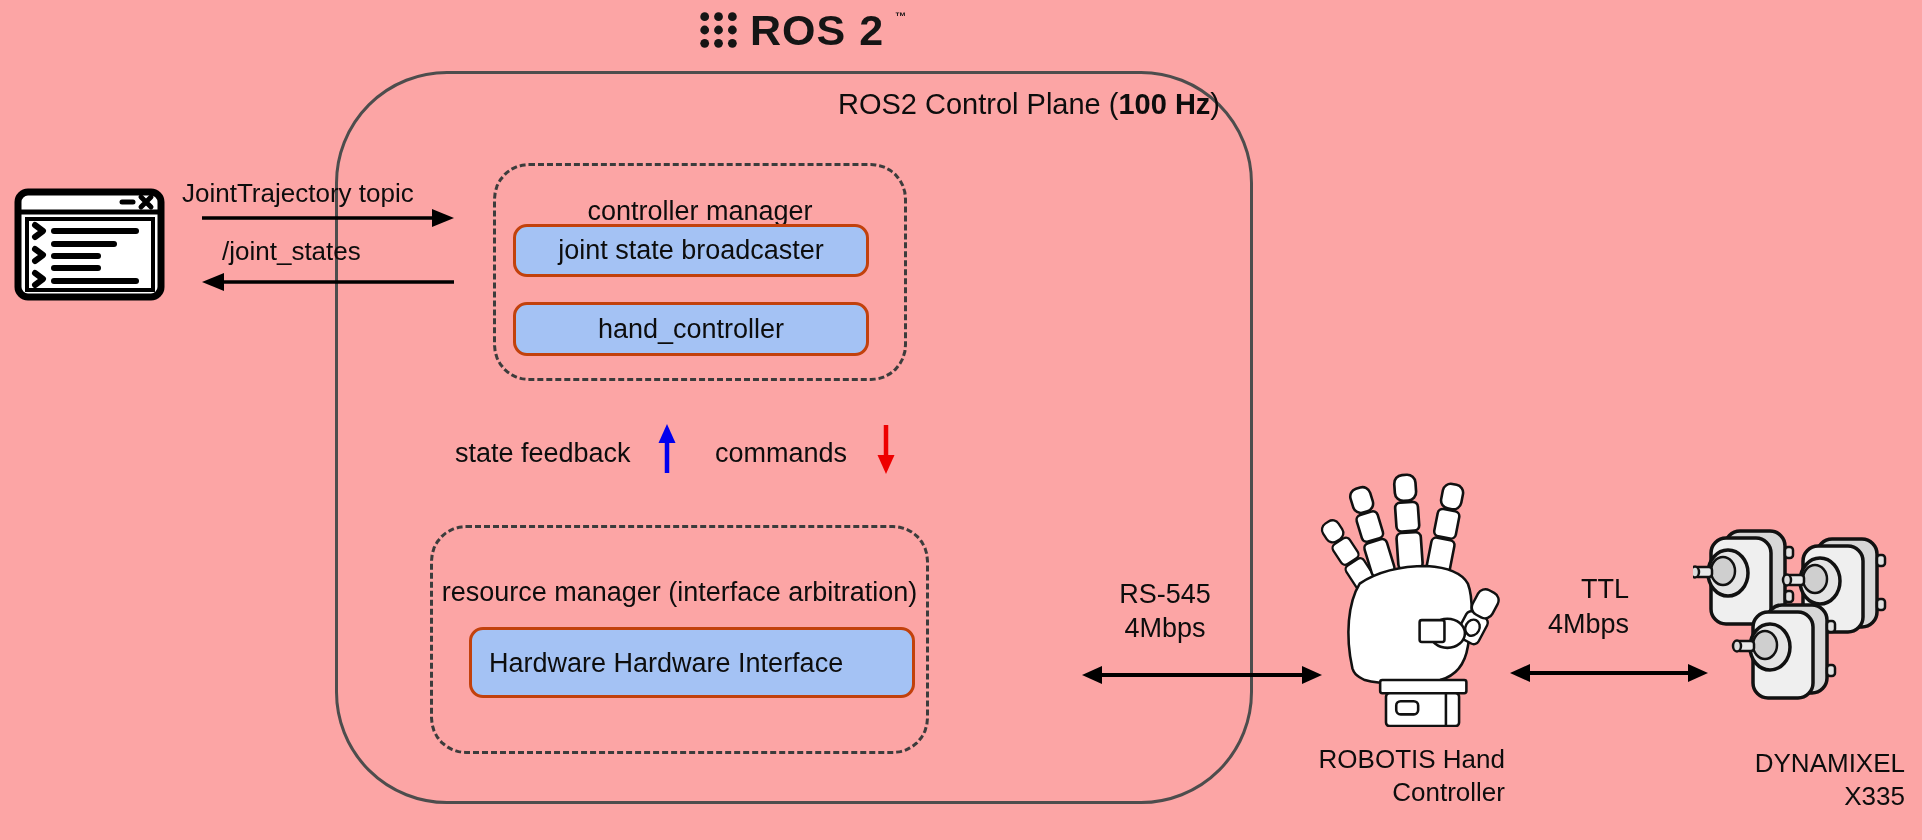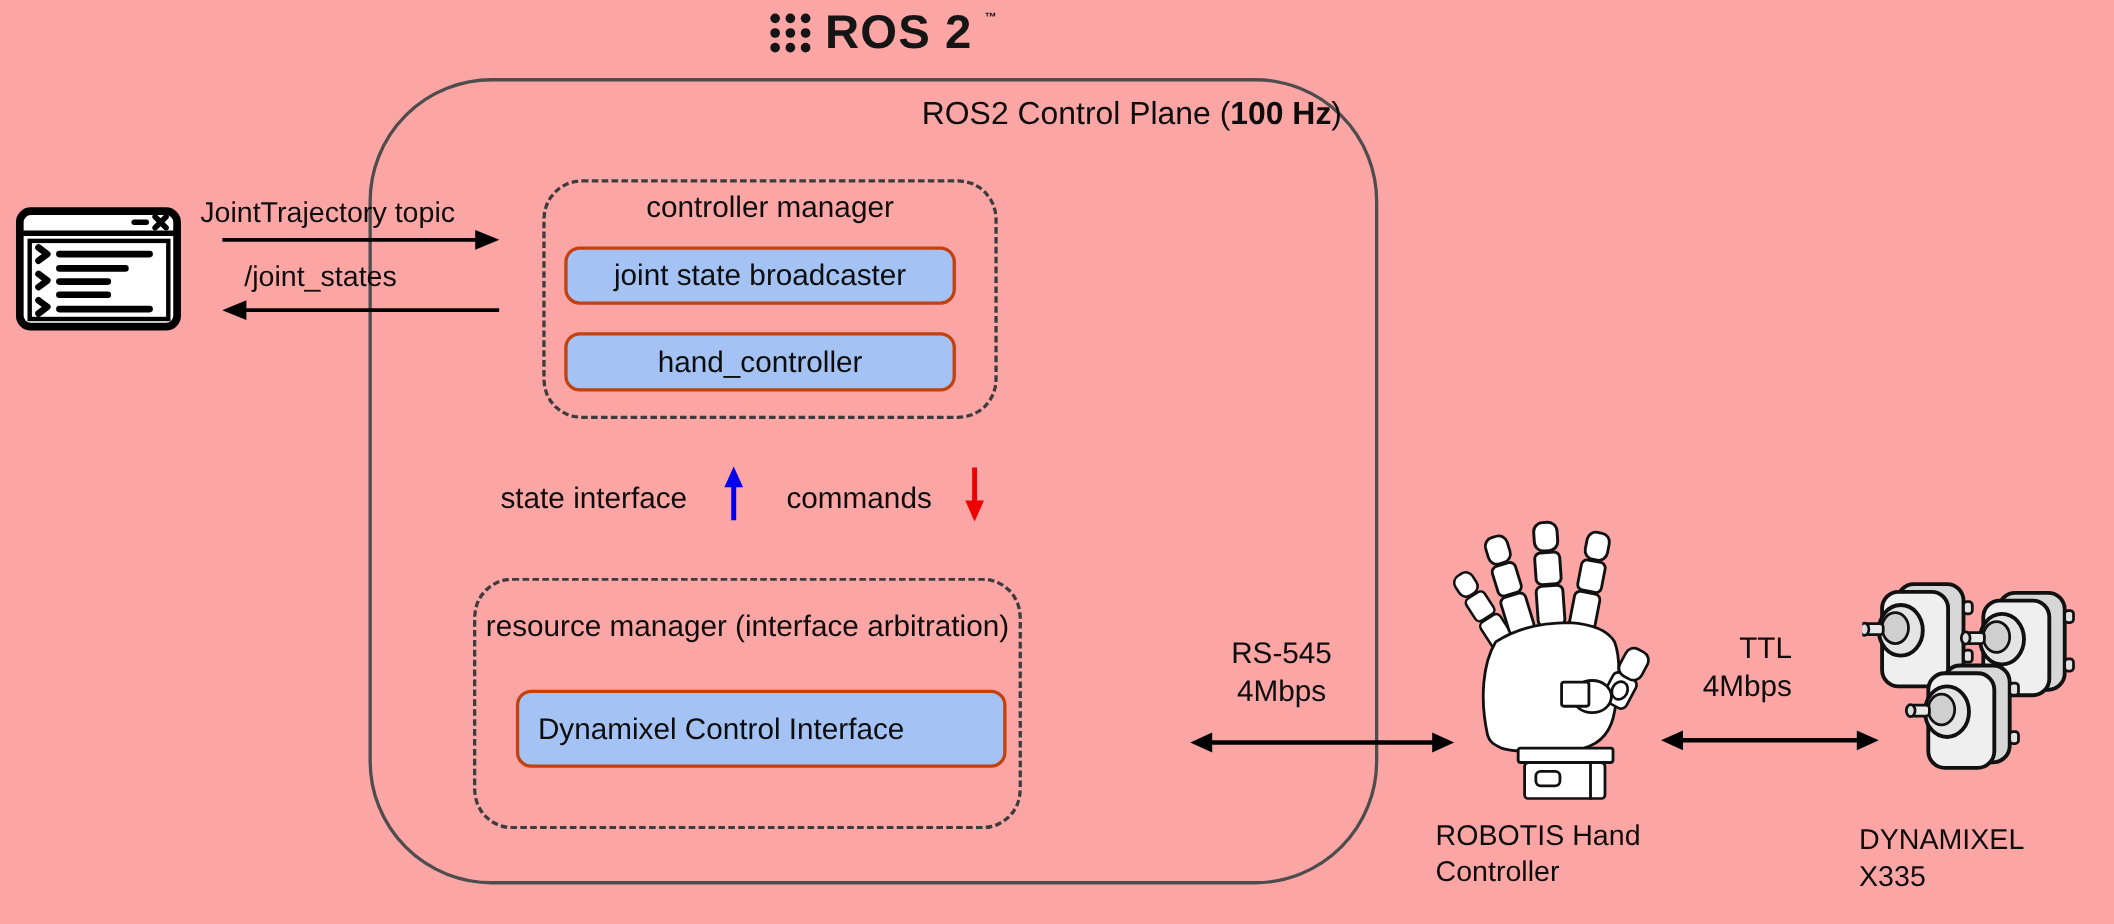--- a/index.html
+++ b/index.html
@@ -20,40 +20,40 @@
     left:335px; top:71px; width:918px; height:733px;
     border:3px solid #4d4d4d; border-radius:112px; background:transparent;
   }
   .title { left:420px; top:88px; width:800px; text-align:right; font-size:29px; color:#0d0d0d; }
   .title b { font-weight:700; }
 
   
   .dashed-box { border:3px dashed #3c3c3c; border-radius:36px; background:transparent; }
   .cm-box { left:493px; top:163px; width:414px; height:218px; }
   .rm-box { left:430px; top:525px; width:499px; height:229px; }
-  .group-label { position:absolute; left:0; right:0; text-align:center; font-size:27px; color:#0d0d0d; }
+  .group-label { position:absolute; left:0; right:0; text-align:center; font-size:27px; color:#0d0d0d;margin-top:23px; }
   .cm-label { top:7px; }
   .rm-label { top:26px; }
 
   .node {
     position:absolute; background:#a4c2f4; border:3px solid #c2410c; border-radius:14px;
     display:flex; align-items:center; justify-content:center;
     font-size:27px; color:#0d0d0d;
   }
   .node-1 { left:17px; top:58px; width:356px; height:53px; }
   .node-2 { left:17px; top:136px; width:356px; height:54px; }
   .if-node {
     left:36px; top:99px; width:446px; height:71px;
     flex-direction:column; align-items:flex-start; justify-content:center;
     padding-left:17px; line-height:36px;
   }
 
   .flow-label { font-size:27px; color:#0d0d0d; white-space:nowrap; }
   .bus-label { text-align:center; font-size:27px; line-height:34px; color:#0d0d0d; }
-  .dev-label { text-align:left; font-size:26px; line-height:33px; color:#0d0d0d; }
+  .dev-label { text-align:right; font-size:26px; line-height:33px; color:#0d0d0d; }
   .topic-label { text-align:left; font-size:26px; color:#0d0d0d; white-space:nowrap; }
   .ttl-label-box { text-align:right; font-size:27px; line-height:35px; color:#0d0d0d; }
 
   svg { display:block; }
   .lineart { stroke:#111; stroke-width:3.5; fill:#fff; stroke-linejoin:round; stroke-linecap:round; }
 </style>
 </head>
 <body>
 
 <div class="canvas">
@@ -79,35 +79,35 @@
   <div class="abs big-box"></div>
 
   <div class="abs title"><span>ROS2 Control Plane (</span><b>100 Hz</b><span>)</span></div>
 
   <div class="abs dashed-box cm-box">
     <div class="group-label cm-label">controller manager</div>
     <div class="node node-1">joint state broadcaster</div>
     <div class="node node-2">hand_controller</div>
   </div>
 
-  <div class="abs flow-label" style="left:455px; top:438px;">state interface</div>
+  <div class="abs flow-label" style="left:455px; top:438px;">state feedback</div>
   <svg class="abs" style="left:654px; top:423px;" width="26" height="52">
     <line x1="13" y1="50" x2="13" y2="16" stroke="#0000ee" stroke-width="4.5"></line>
     <polygon points="13,1 4.5,20 21.5,20" fill="#0000ee"></polygon>
   </svg>
   <div class="abs flow-label" style="left:715px; top:438px;">commands</div>
   <svg class="abs" style="left:873px; top:423px;" width="26" height="52">
     <line x1="13" y1="2" x2="13" y2="36" stroke="#ee0000" stroke-width="4.5"></line>
     <polygon points="13,51 4.5,32 21.5,32" fill="#ee0000"></polygon>
   </svg>
 
   <div class="abs dashed-box rm-box">
     <div class="group-label rm-label">resource manager (interface arbitration)</div>
     <div class="node if-node">
-      <div>Dynamixel Control Interface</div>
+      <div>Hardware Hardware Interface</div>
     </div>
   </div>
 
   <svg class="abs" style="left:14px; top:188px;" width="152" height="114" viewBox="0 0 152 114">
     <rect x="4" y="4" width="143" height="105" rx="10" fill="#fff" stroke="#000" stroke-width="7"></rect>
     <line x1="7" y1="24" x2="145" y2="24" stroke="#000" stroke-width="5"></line>
     <line x1="108" y1="14" x2="119" y2="14" stroke="#000" stroke-width="5" stroke-linecap="round"></line>
     <path d="M127,9 L137,19 M137,9 L127,19" stroke="#000" stroke-width="5" stroke-linecap="round"></path>
     <rect x="13" y="31" width="126" height="71" fill="none" stroke="#000" stroke-width="4"></rect>
     <g stroke="#000" stroke-width="6" stroke-linecap="round" fill="none">

